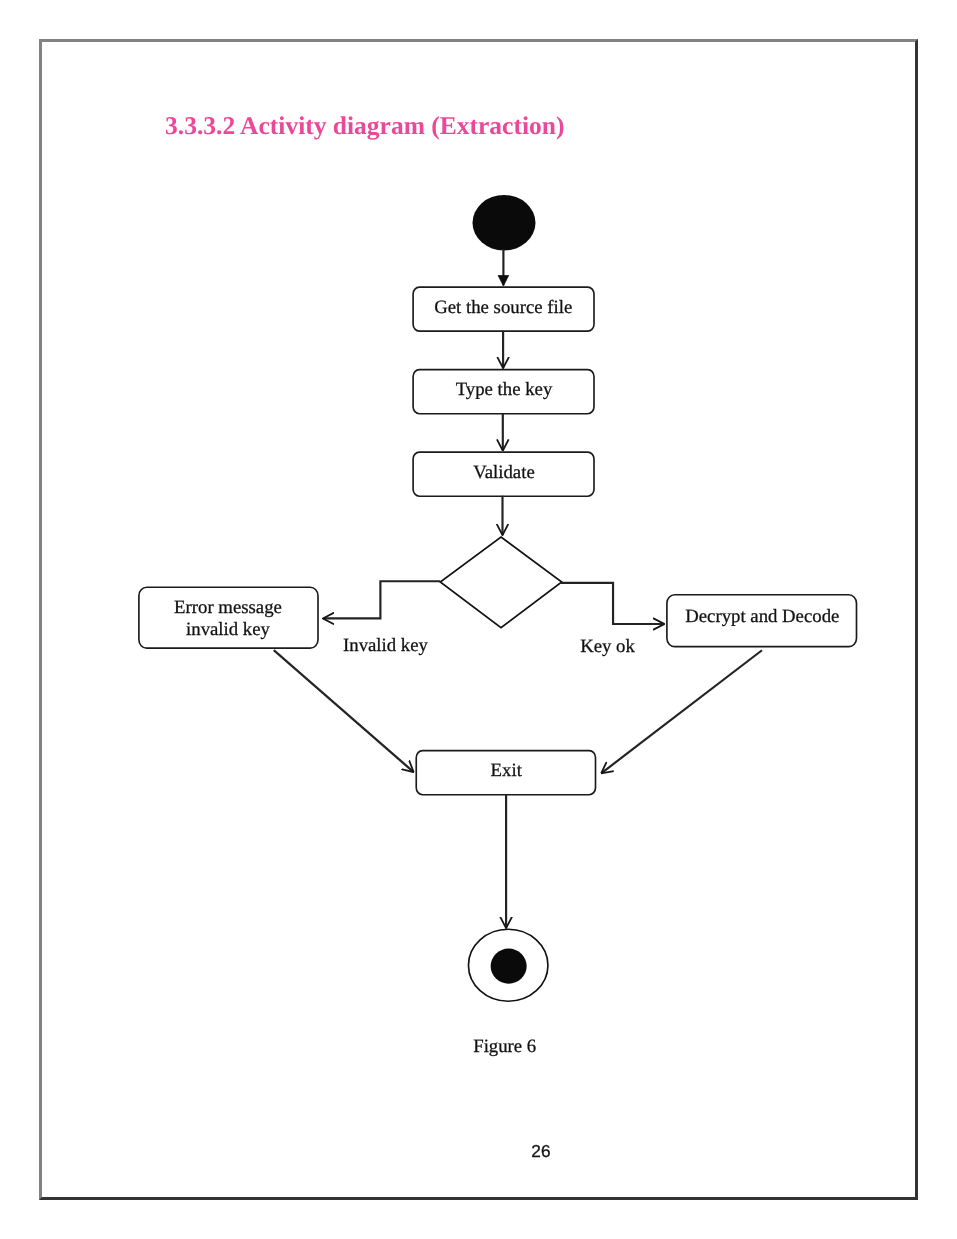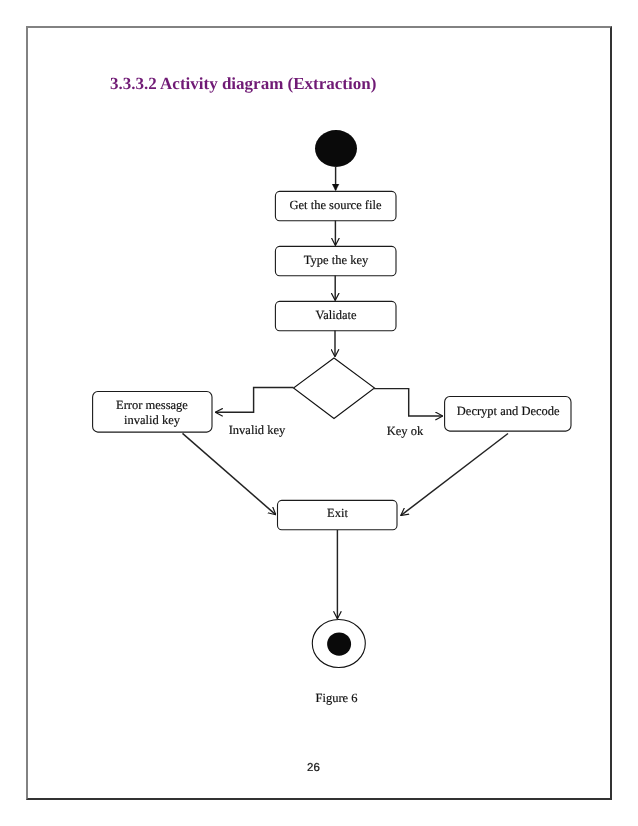--- a/index.html
+++ b/index.html
@@ -38,34 +38,34 @@
     background: #ffffff;
   }
   .section-title {
     position: absolute;
     left: 110px;
     top: 74px;
     font-family: "Liberation Serif", serif;
     font-weight: bold;
     font-size: 17px;
     letter-spacing: 0px;
-    color: #701a75;
+    color: #ec4899;
     white-space: nowrap;
   }
   .diagram {
     position: absolute;
     left: 0;
     top: 0;
   }
   .page-number {
     position: absolute;
     left: 307px;
     width: 60px;
     top: 763px;
-    text-align: left;
+    text-align: right;
     font-family: "Liberation Sans", sans-serif;
     font-size: 11.5px;
     line-height: 1;
     color: #141414;
     -webkit-text-stroke: 0.2px #141414;
   }
   svg text {
     font-family: "Liberation Serif", serif;
     fill: #111111;
     stroke: #111111;

